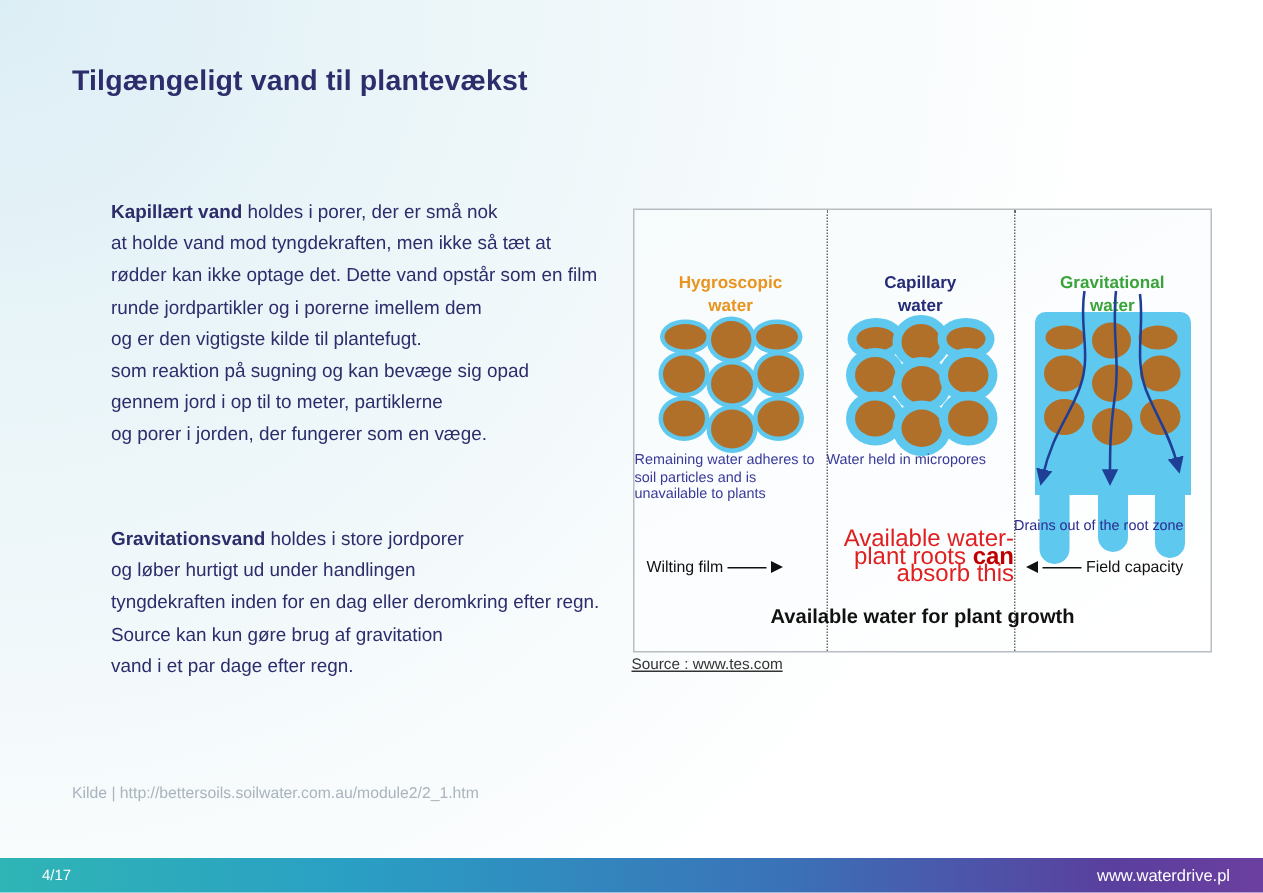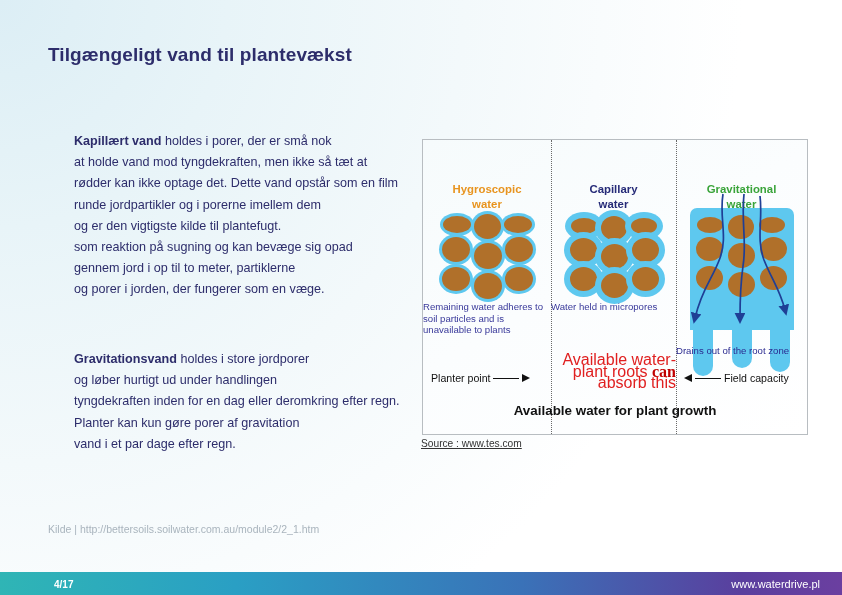--- a/index.html
+++ b/index.html
@@ -73,21 +73,21 @@
     color:#39399a;
   }
   #blurb1{top:161px;}
   #blurb2{top:161px;}
   #blurb3{top:205px;color:#2a2a90;}
   #blurb-red{
     position:absolute;top:214px;left:0;width:100%;
     text-align:right;font-size:16px;line-height:11.6px;
     color:#e02020;
   }
-  #blurb-red b{font-weight:bold;color:#c00000;font-family:Liberation Serif, serif;}
+  #blurb-red b{font-weight:bold;color:#c00000;}
 
   
   .cluster{position:absolute;left:50%;transform:translateX(-50%);}
   .p{
     position:absolute;border-radius:50%;
     background:#b0702a;
   }
   .halo-thin{box-shadow:0 0 0 3px #5ec8ef;}
   .halo-thick{box-shadow:0 0 0 6px #5ec8ef;}
 
@@ -132,21 +132,21 @@
     font-size:10.2px;color:#333;text-decoration:underline;
   }
 
   
   #footer{
     position:absolute;left:0;bottom:0;width:842px;height:23px;
     background:linear-gradient(90deg,#2fb5b5 0%,#2a9fc4 28%,#3a72b8 62%,#5a3f9e 88%,#6b3fa0 100%);
   }
   #pagenum{
     position:absolute;left:28px;top:50%;transform:translateY(-50%);
-    font-size:10px;font-weight:bold;color:#ffffff;margin-left:26px;
+    font-size:10px;font-weight:normal;color:#ffffff;
   }
   #siteurl{
     position:absolute;right:22px;top:50%;transform:translateY(-50%);
     font-size:11px;color:#ffffff;
   }
 </style>
 </head>
 <body>
 
 <div id="slide">
@@ -165,21 +165,21 @@
     <div class="pline">gennem jord i op til to meter, partiklerne</div>
     <div class="pline">og porer i jorden, der fungerer som en væge.</div>
   </div>
 
   <div class="para" id="para2">
     <div class="pline">
       <b>Gravitationsvand</b><span> holdes i store jordporer</span>
     </div>
     <div class="pline">og løber hurtigt ud under handlingen</div>
     <div class="pline">tyngdekraften inden for en dag eller deromkring efter regn.</div>
-    <div class="pline">Planter kan kun gøre porer af gravitation</div>
+    <div class="pline">Source kan kun gøre brug af gravitation</div>
     <div class="pline">vand i et par dage efter regn.</div>
   </div>
 
   <div id="kilde">Kilde | http://bettersoils.soilwater.com.au/module2/2_1.htm</div>
 
   <div id="figure">
 
     <div class="divider" id="div1"></div>
     <div class="divider" id="div2"></div>
 
@@ -197,21 +197,21 @@
         <div class="p halo-thin" style="left:35px;top:27px;width:28px;height:26px;"></div>
         <div class="p halo-thin" style="left:66px;top:21px;width:28px;height:25px;"></div>
         <div class="p halo-thin" style="left:3px;top:51px;width:28px;height:24px;"></div>
         <div class="p halo-thin" style="left:35px;top:57px;width:28px;height:26px;"></div>
         <div class="p halo-thin" style="left:66px;top:51px;width:28px;height:24px;"></div>
       </div>
 
       <div class="blurb" id="blurb1">Remaining water adheres to soil particles and is unavailable to plants</div>
 
       <div class="marker" id="wilt">
-        <span>Planter point</span>
+        <span>Wilting film</span>
         <span class="arrow-line"></span>
         <span class="arrow-head ah-right"></span>
       </div>
     </div>
 
     <div class="col" id="col2">
       <div class="colhead" id="head2">
         <div>Capillary</div>
         <div>water</div>
       </div>

